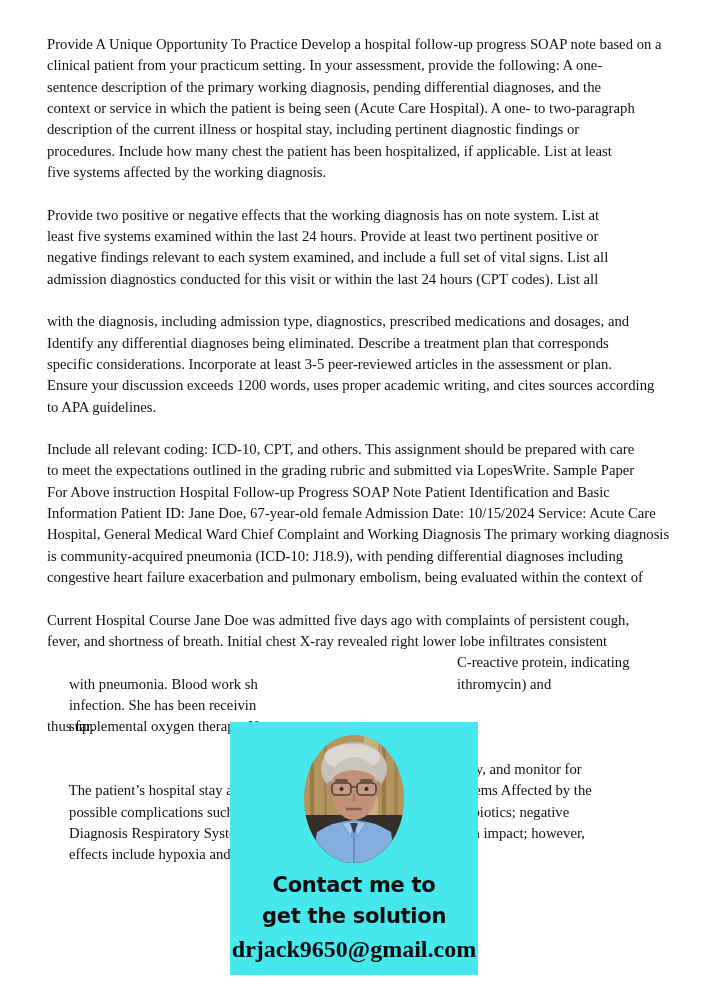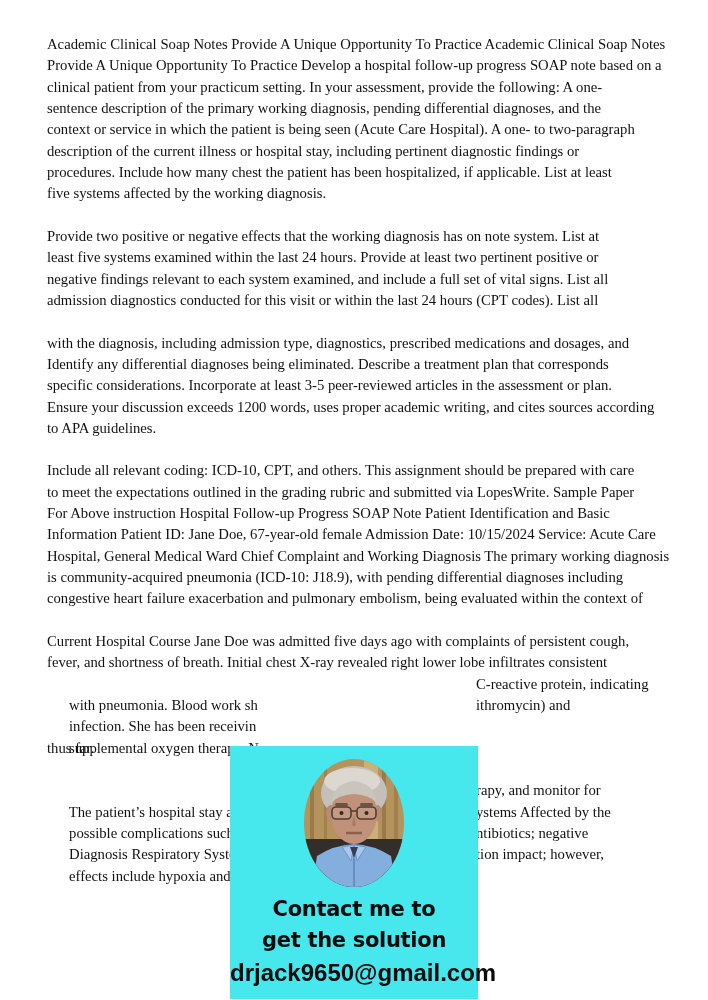--- a/index.html
+++ b/index.html
@@ -16,60 +16,58 @@
     left: 47px;
     top: 34px;
     width: 614px;
     color: #101010;
     font-size: 14.7px;
     line-height: 21.33px;
   }
   .para { margin: 0 0 21.3px 0; }
   .para:last-child { margin-bottom: 0; }
   .line { white-space: pre; position: relative; height: 21.33px; }
-  .line .fr { position: absolute; left: 429px; top: 0; white-space: pre; }
+  .line .fr { position: absolute; left: 410px; top: 0; white-space: pre; }
   .card {
     position: absolute;
     left: 230px;
     top: 722px;
     width: 248px;
     height: 253px;
     text-align: center;
     box-sizing: border-box;
     padding-top: 13px;
-    margin-top: 24px;
   }
   .photo {
     width: 100px;
     height: 128px;
     margin: 0 auto 7px auto;
   }
   .card-heading {
     font-family: "DejaVu Sans", sans-serif;
     font-weight: bold;
     color: #0b0b0b;
     font-size: 21px;
     line-height: 31px;
     letter-spacing: -0.3px;
   }
   .card-email {
-    font-family: Liberation Sans, sans-serif;
+    font-family: Liberation Serif, serif;
     font-weight: bold;
     color: #0b0b0b;
     font-size: 24px;
     line-height: 34px;
   }
 </style>
 </head>
 <body>
 
 <div class="doc" style="color: rgb(16, 16, 16);">
 
   <div class="para">
-    <div class="line">Academic Clinical Soap Notes Provide A Unique Opportunity To Practice Academic Clinical Soap Notes</div>
     <div class="line">Provide A Unique Opportunity To Practice Develop a hospital follow-up progress SOAP note based on a</div>
     <div class="line">clinical patient from your practicum setting. In your assessment, provide the following: A one-</div>
     <div class="line">sentence description of the primary working diagnosis, pending differential diagnoses, and the</div>
     <div class="line">context or service in which the patient is being seen (Acute Care Hospital). A one- to two-paragraph</div>
     <div class="line">description of the current illness or hospital stay, including pertinent diagnostic findings or</div>
     <div class="line">procedures. Include how many chest the patient has been hospitalized, if applicable. List at least</div>
     <div class="line">five systems affected by the working diagnosis.</div>
   </div>
 
   <div class="para">

